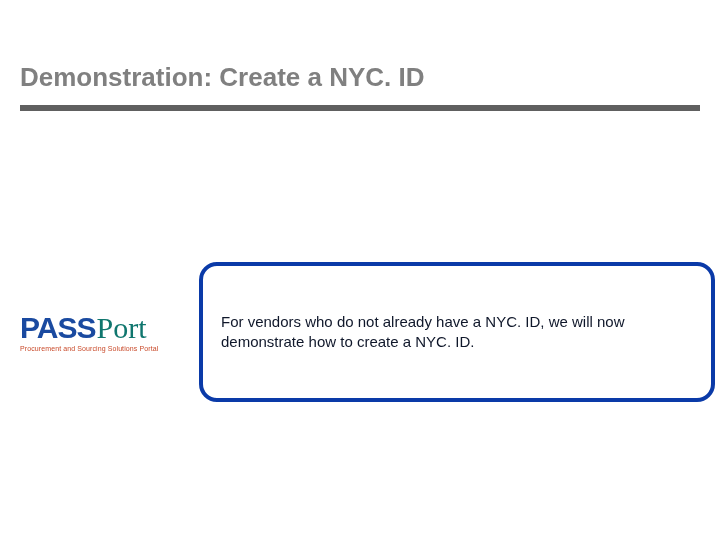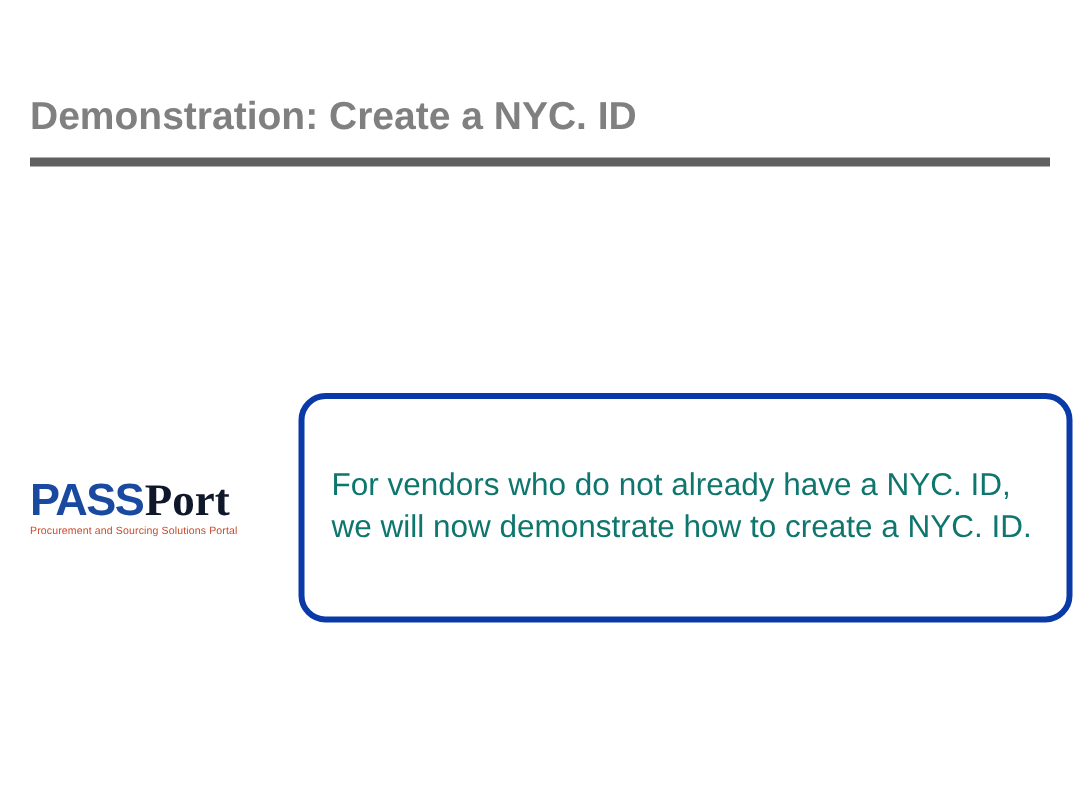--- a/index.html
+++ b/index.html
@@ -48,45 +48,45 @@
   }
   .logo-pass {
     font-family: Arial, Helvetica, sans-serif;
     font-weight: 900;
     font-size: 30px;
     color: #1a4aa0;
     letter-spacing: -1px;
   }
   .logo-port {
     font-family: "Times New Roman", Times, serif;
-    font-weight: bold;
+    font-weight: normal;
     font-size: 30px;
-    color: #0f172a;
+    color: #0f766e;
     letter-spacing: 0;
     margin-left: 1px;
   }
   .logo-tag {
     font-size: 7px;
     color: #c94a2a;
     letter-spacing: 0.1px;
     margin-top: 2px;
     white-space: nowrap;
   }
   .callout {
     flex: 1 1 auto;
     border: 4px solid #0a3aa8;
     border-radius: 18px;
     padding: 44px 18px 44px 18px;
     min-height: 140px;
     display: flex;
     align-items: center;
   }
   .callout-text {
-    font-size: 21px;
-    color: #0f766e;
+    font-size: 15px;
+    color: #0f172a;
     line-height: 1.35;
   }
   .pagenum {
     position: absolute;
     right: 22px;
     bottom: 16px;
     font-size: 13px;
     color: #9a9a9a;
   }
 </style>

